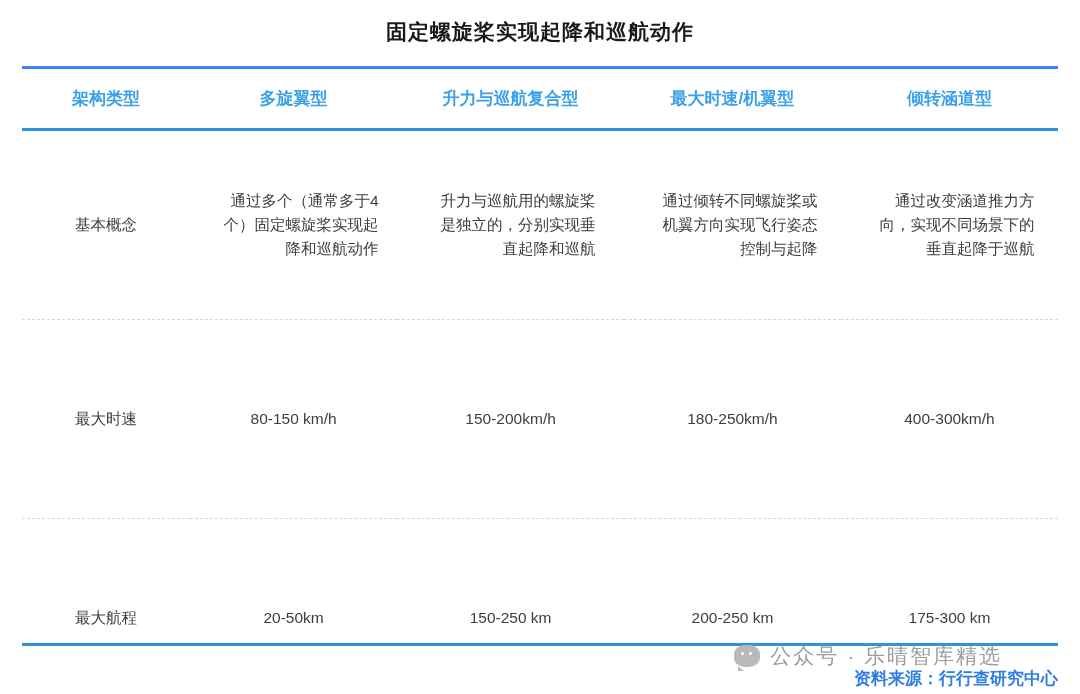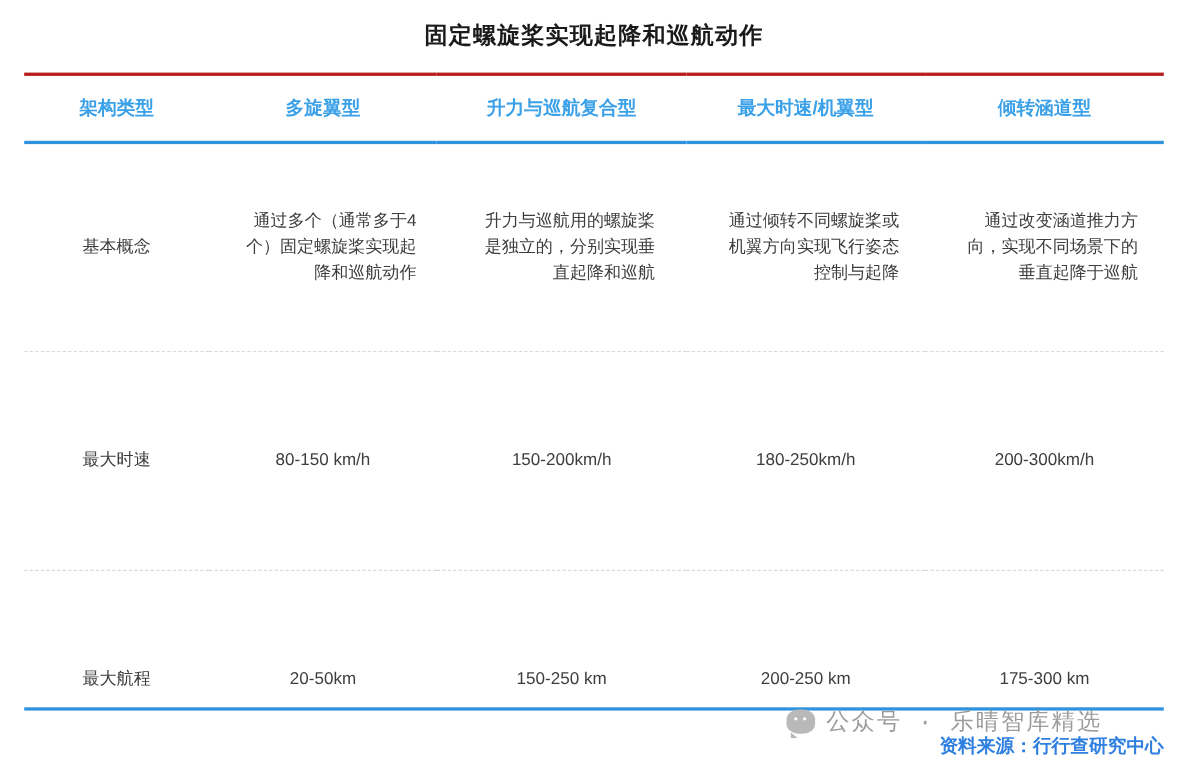--- a/index.html
+++ b/index.html
@@ -38,21 +38,21 @@
   }
   table.cmp thead th {
     color: #3aa0e8;
     font-size: 17px;
     font-weight: bold;
     text-align: center;
     padding: 18px 6px 18px 6px;
     vertical-align: middle;
   }
   .thead-row {
-    border-top: 3px solid #b91c1c;
+    border-top: 3px solid #3b82f6;
     border-bottom: 3px solid #2f93dd;
   }
   table.cmp tbody td {
     vertical-align: middle;
     text-align: center;
     font-size: 15.5px;
     color: #3d3d3d;
     padding: 14px 10px;
     line-height: 1.55;
   }
@@ -89,21 +89,20 @@
     bottom: 48px;
     height: 3px;
     background: #2f93dd;
   }
   .footer {
     position: absolute;
     left: 0;
     right: 0;
     bottom: 0;
     height: 48px;
-    font-family: Liberation Mono, monospace;
   }
   .wm {
     position: absolute;
     right: 78px;
     bottom: 24px;
     display: flex;
     align-items: center;
     gap: 10px;
   }
   .wm-icon {
@@ -172,21 +171,21 @@
           <td><span class="cell-concept">通过多个（通常多于4个）固定螺旋桨实现起降和巡航动作</span></td>
           <td><span class="cell-concept">升力与巡航用的螺旋桨是独立的，分别实现垂直起降和巡航</span></td>
           <td><span class="cell-concept">通过倾转不同螺旋桨或机翼方向实现飞行姿态控制与起降</span></td>
           <td><span class="cell-concept">通过改变涵道推力方向，实现不同场景下的垂直起降于巡航</span></td>
         </tr>
         <tr class="row-speed">
           <td class="rowhead">最大时速</td>
           <td>80-150 km/h</td>
           <td>150-200km/h</td>
           <td>180-250km/h</td>
-          <td>200-300km/h</td>
+          <td>400-300km/h</td>
         </tr>
         <tr class="row-range">
           <td class="rowhead">最大航程</td>
           <td>20-50km</td>
           <td>150-250 km</td>
           <td>200-250 km</td>
           <td>175-300 km</td>
         </tr>
       </tbody>
     </table>

